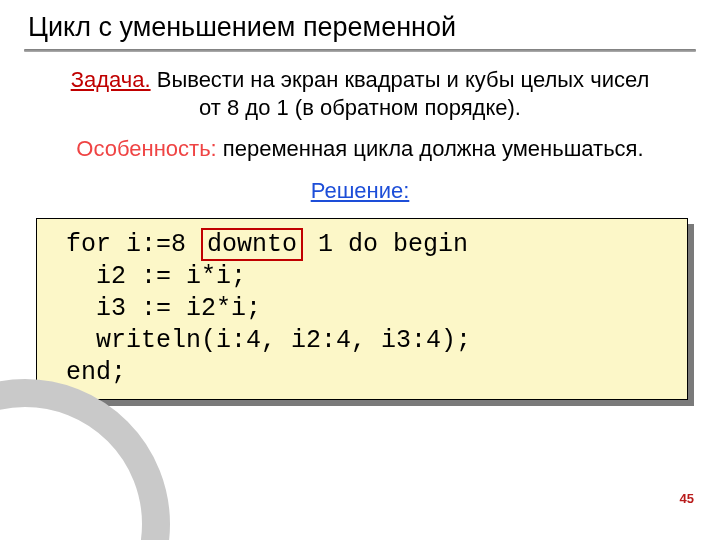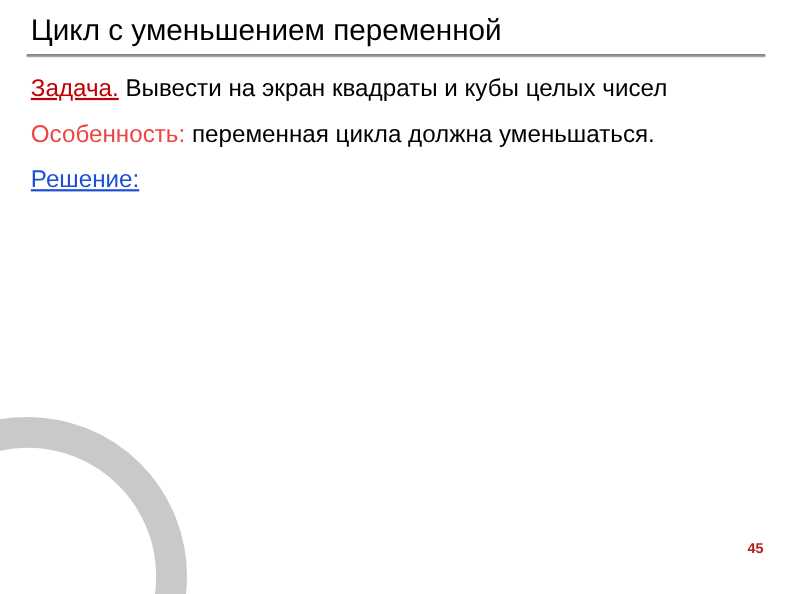--- a/index.html
+++ b/index.html
@@ -41,21 +41,21 @@
     left: -120px;
     bottom: -145px;
     width: 290px;
     height: 290px;
     border: 28px solid #c9c9c9;
     border-radius: 50%;
   }
   .label-task { color: #c00000; text-decoration: underline; }
   .label-feature { color: #ef4444; }
   .label-solution { color: #1d4ed8; text-decoration: underline; }
-  .para { margin-bottom: 14px; }
+  .para { margin-bottom: 14px; text-align: center; }
   .codebox-wrap {
     position: relative;
     margin: 4px 4px 0 8px;
   }
   .codebox-shadow {
     position: absolute;
     left: 6px;
     top: 6px;
     width: 100%;
     height: 100%;
@@ -90,30 +90,39 @@
 
 <div class="slide">
 
   <div class="title">Цикл с уменьшением переменной</div>
   <div class="divider"></div>
 
   <div class="content">
 
     <div class="para">
       <span class="label-task">Задача.</span><span> Вывести на экран квадраты и кубы целых чисел</span><br>
+      <span>от 8 до 1 (в обратном порядке).</span>
     </div>
 
     <div class="para">
       <span class="label-feature">Особенность:</span><span> переменная цикла должна уменьшаться.</span>
     </div>
 
     <div class="para">
       <span class="label-solution">Решение:</span>
     </div>
 
+    <div class="codebox-wrap">
+      <div class="codebox-shadow"></div>
+      <div class="codebox"><span> for i:=8 </span><span class="kw-box">downto</span><span> 1 do begin</span>
+<span>   i2 := i*i;</span>
+<span>   i3 := i2*i;</span>
+<span>   writeln(i:4, i2:4, i3:4);</span>
+<span> end;</span></div>
+    </div>
 
   </div>
 
   <div class="ring"></div>
 
   <div class="pagenum">45</div>
 
 </div>
 
 </body></html>

